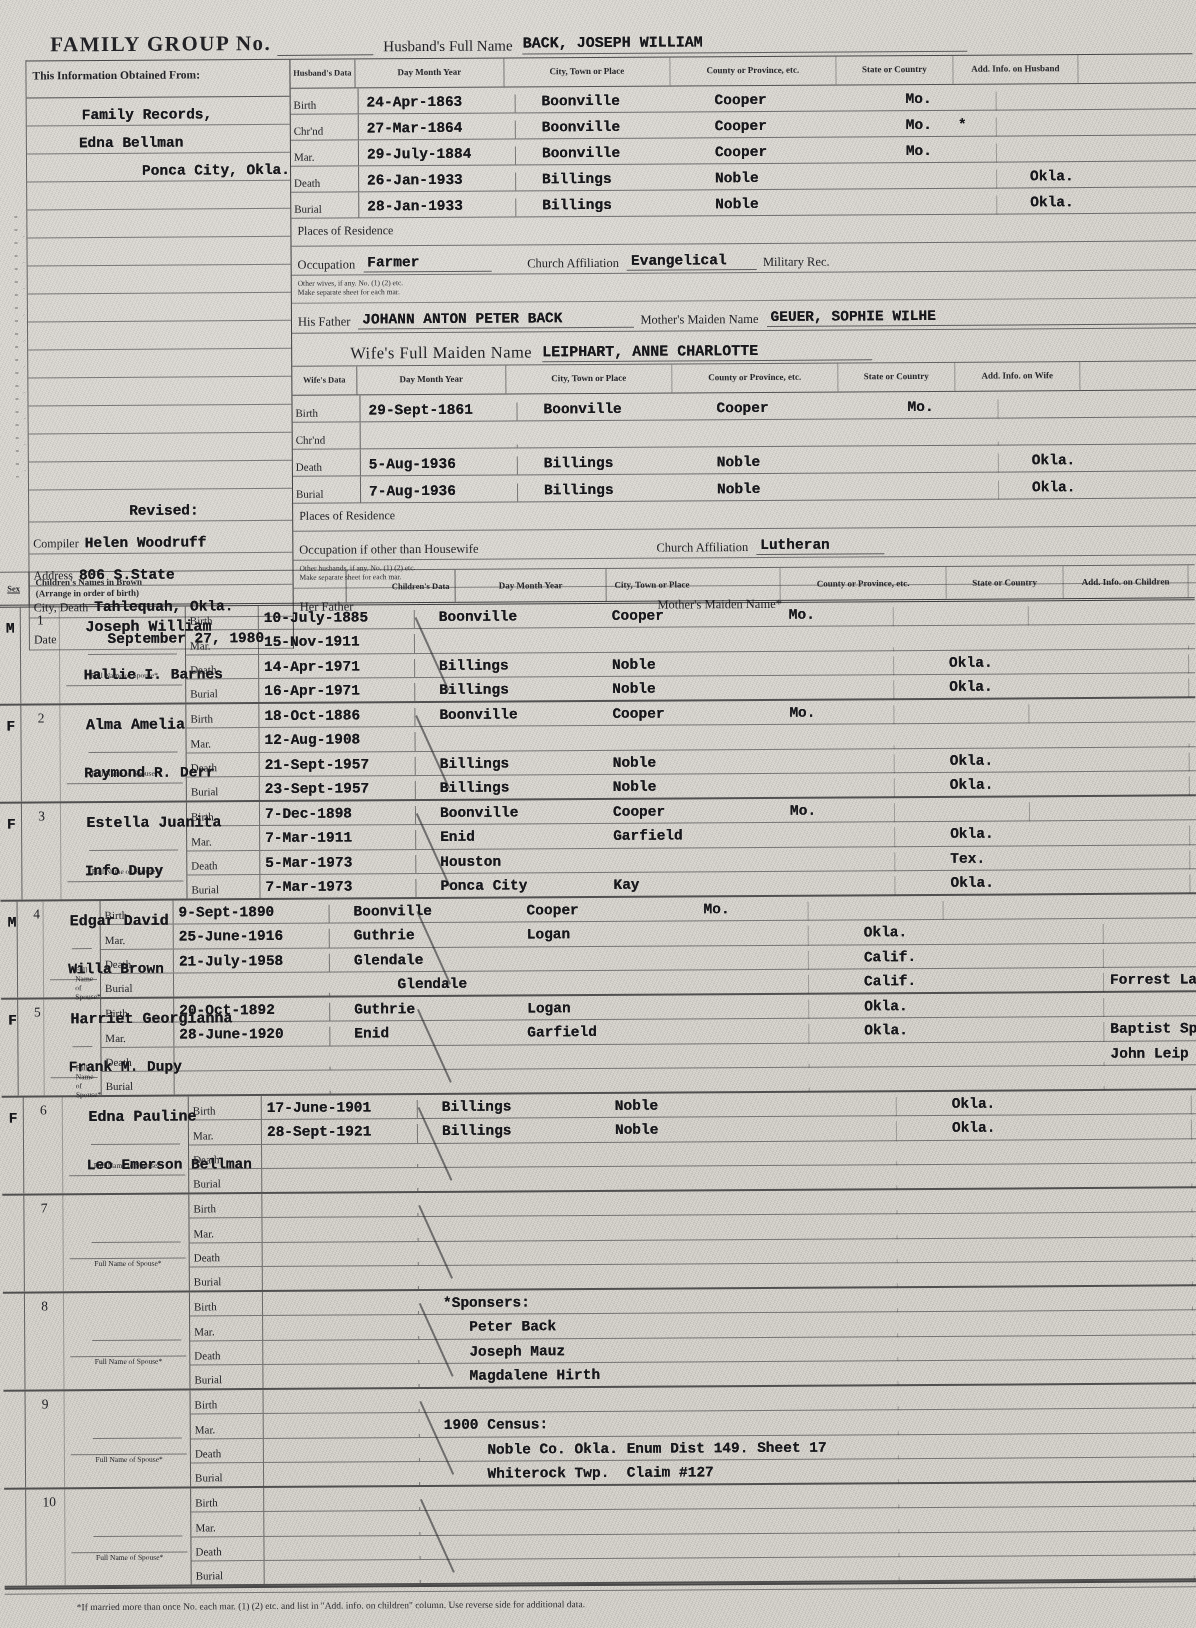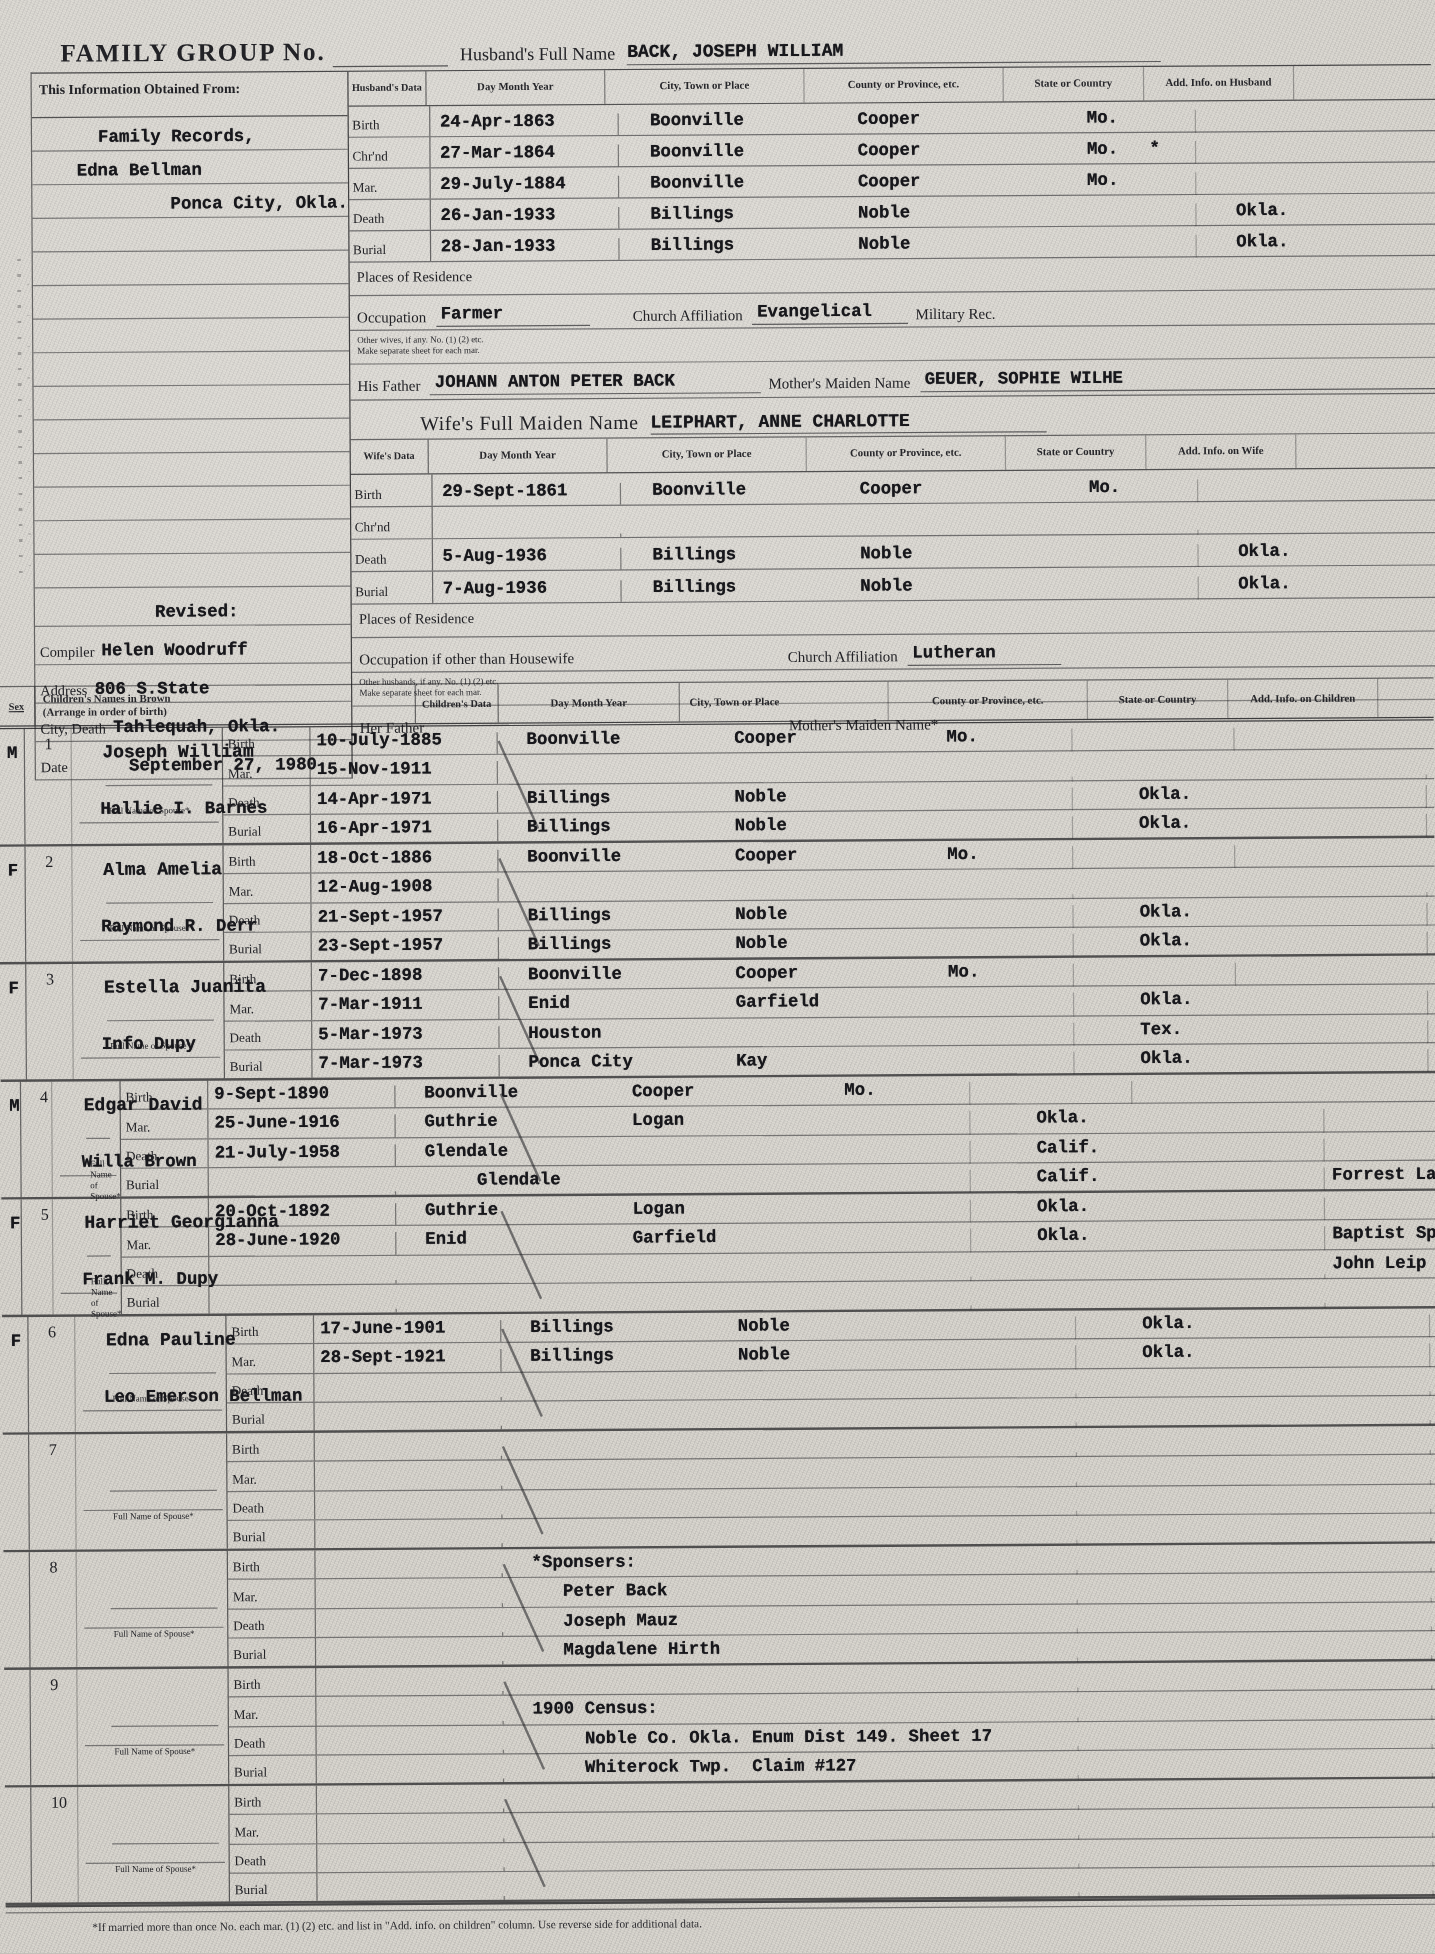--- a/index.html
+++ b/index.html
@@ -22,21 +22,21 @@
   .hlabel{font-size:15px;margin:0 10px 0 4px;}
   .hname{display:inline-block;width:445px;font-size:15px;padding-bottom:1px;}
   
   .top-section{position:absolute;top:57px;left:30px;width:1166px;display:flex;
     border-top:1px solid rgba(25,25,28,.75);border-left:1px solid rgba(25,25,28,.6);}
   .leftcol{width:315px;border-right:1px solid rgba(25,25,28,.8);}
   .rightcol{flex:1;}
   .lc-hd{height:28px;border-bottom:1px solid rgba(25,25,28,.7);font-size:11.5px;font-weight:700;padding:8px 0 0 6px;}
   .lrow{height:25px;border-bottom:1px solid rgba(28,28,32,.5);display:flex;align-items:flex-end;padding-bottom:2px;}
   .lrow.tall{height:29px;}
-  .ind35{margin-left:37px;} .ind55{margin-left:55px;} .ind100{margin-left:100px;} .ind115{margin-left:115px;}
+  .ind35{margin-left:52px;} .ind55{margin-left:55px;} .ind100{margin-left:100px;} .ind115{margin-left:115px;}
   .llbl{font-size:12px;margin:0 6px 0 4px;}
   
   .hd{display:flex;height:28px;border-bottom:1px solid rgba(25,25,28,.7);}
   .hd span{display:flex;align-items:center;justify-content:center;text-align:center;
      font-family:"Liberation Serif",serif;font-size:9px;font-weight:700;color:#26262a;line-height:1.1;}
   .h-corner{width:64px;border-right:1px solid rgba(25,25,28,.6);font-size:8.5px !important;}
   .h-day{width:148px;border-right:1px solid rgba(25,25,28,.5);}
   .h-city{width:165px;border-right:1px solid rgba(25,25,28,.35);}
   .h-county{width:165px;border-right:1px solid rgba(25,25,28,.35);}
   .h-state{width:116px;border-right:1px solid rgba(25,25,28,.35);}
@@ -62,21 +62,21 @@
   .frow{height:26px;display:flex;align-items:flex-end;padding-bottom:3px;border-bottom:1px solid rgba(28,28,32,.6);}
   .wtitle{height:30px;display:flex;align-items:flex-end;padding:0 0 2px 58px;border-bottom:none;}
   .wtlabel{font-size:16.5px;letter-spacing:.5px;margin-right:10px;}
   .wname{display:inline-block;width:330px;font-size:15px;}
   
   .children-section{position:absolute;top:568px;left:0;width:1196px;border-bottom:2px solid rgba(25,25,28,.75);}
   .chd{display:flex;height:32px;border-top:1px solid rgba(25,25,28,.6);border-bottom:3px double rgba(25,25,28,.8);}
   .chd span{display:flex;align-items:center;font-family:"Liberation Serif",serif;font-size:9px;font-weight:700;color:#26262a;line-height:1.2;}
   .ch-sex{width:30px;justify-content:center;border-right:1px solid rgba(25,25,28,.6);font-size:8.5px !important;text-decoration:underline;}
   .ch-names{width:310px;border-right:1px solid rgba(25,25,28,.6);flex-direction:column;align-items:flex-start !important;justify-content:center;padding-left:6px;}
-  .ch-corner{width:68px;border-right:1px solid rgba(25,25,28,.6);justify-content:center;text-align:center;font-size:8.5px !important;}
+  .ch-corner{width:68px;border-right:1px solid rgba(25,25,28,.6);justify-content:center;text-align:center;font-size:8.5px !important;padding-left:40px;}
   .ch-day{width:150px;border-right:1px solid rgba(25,25,28,.5);justify-content:center;}
   .ch-city{width:165px;border-right:1px solid rgba(25,25,28,.35);padding-left:8px;}
   .ch-county{width:165px;border-right:1px solid rgba(25,25,28,.35);justify-content:center;}
   .ch-state{width:116px;border-right:1px solid rgba(25,25,28,.35);justify-content:center;}
   .ch-add{width:124px;border-right:1px solid rgba(25,25,28,.35);justify-content:center;}
   .ch-rest{flex:1;}
   .cblock{display:flex;height:96px;border-bottom:2px solid rgba(25,25,28,.7);position:relative;}
   .c-sex{width:30px;border-right:1px solid rgba(25,25,28,.6);padding:14px 0 0 7px;}
   .c-num{width:45px;border-right:1px solid rgba(25,25,28,.3);padding:5px 0 0 16px;font-size:13.5px;}
   .c-name{width:265px;border-right:1px solid rgba(25,25,28,.65);position:relative;}

